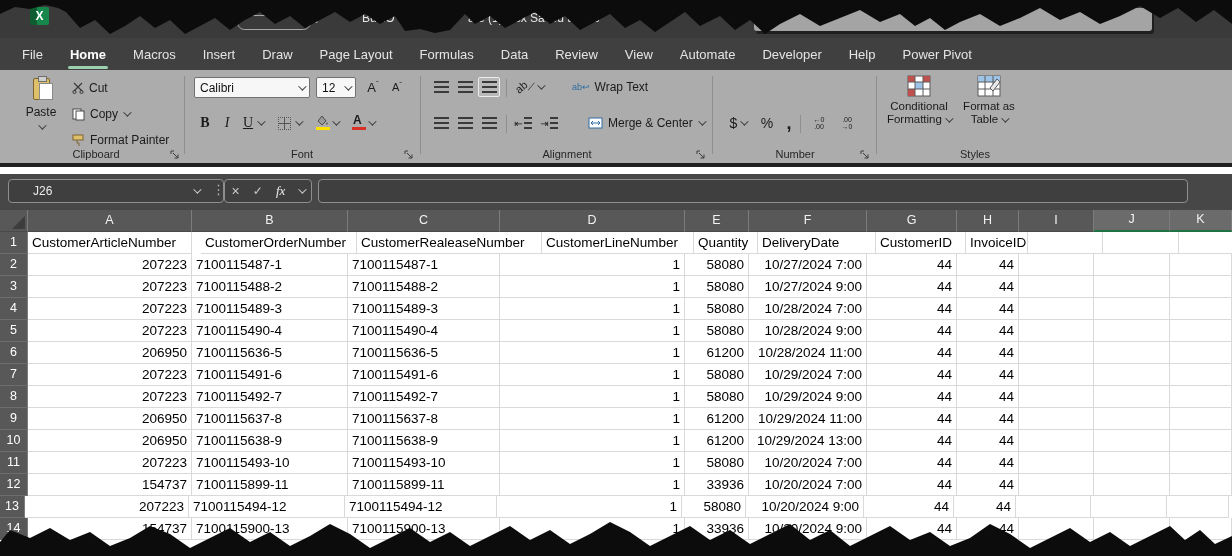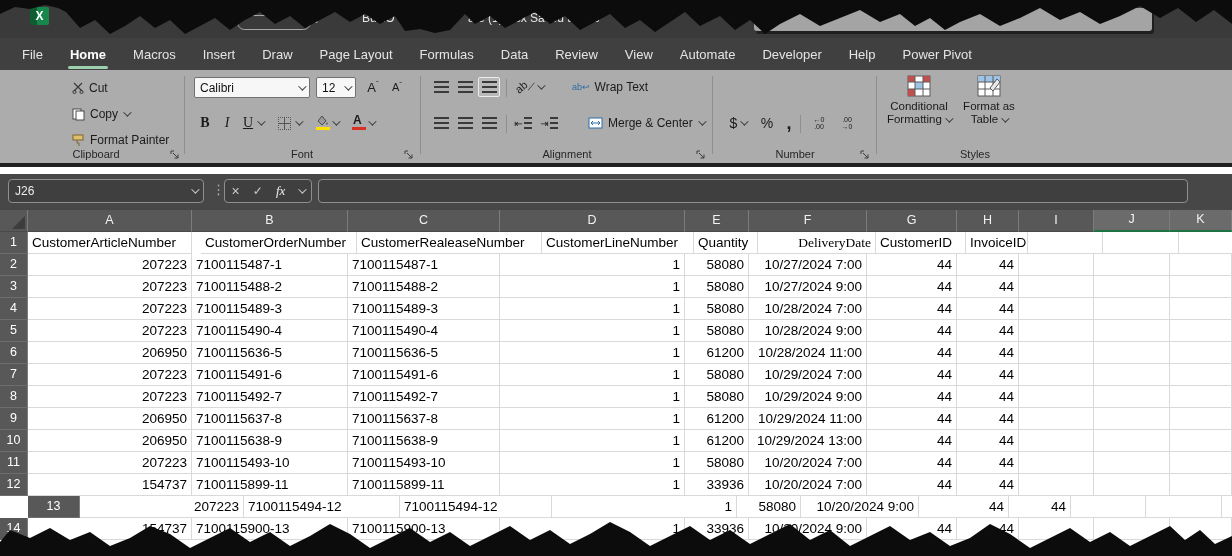--- a/index.html
+++ b/index.html
@@ -58,21 +58,21 @@
   .bld { font-weight:bold; font-size:14px; font-family:"Liberation Serif", serif; }
   .ita { font-style:italic; font-size:14px; font-family:"Liberation Serif", serif; }
   .und { text-decoration:underline; font-size:14px; font-family:"Liberation Serif", serif; }
   .colorbar { position:absolute; left:2px; bottom:1px; width:14px; height:3px; }
   .two-line { font-size:7px; line-height:7px; color:#1b1b1b; text-align:center; }
   .bigbtn { position:absolute; top:5px; width:66px; text-align:center; font-size:11.5px; line-height:13px; }
   
   .fbar { position:absolute; left:0; top:174px; width:1232px; height:36px; background:#474747; }
   .fbox { position:absolute; top:5px; height:24px; background:#3f3f3f; border:1px solid #8f8f8f;
     border-radius:4px; display:flex; align-items:center; color:#ececec; font-size:12px; }
-  .namebox { left:8px; width:196px; padding:0 6px; }
+  .namebox { left:8px; width:216px; padding:0 24px; }
   .dots { position:absolute; left:212px; top:8px; color:#b9b9b9; font-size:13px; letter-spacing:0; }
   .fnbox { left:224px; width:88px; justify-content:space-around; color:#c9c9c9; }
   .fxi { font-style:italic; font-family:"Liberation Serif", serif; color:#ececec; font-size:13px; }
   .finput { left:318px; width:870px; }
   
   .sheet { position:absolute; left:0; top:210px; width:1232px; }
   .hrow { display:flex; height:22px; }
   .hcell { background:#585858; color:#f2f2f2; font-size:12.5px; text-align:center; line-height:21px;
     border-right:1px solid #7c7c7c; border-bottom:1px solid #4a4a4a; }
   .hcell.sel { background:#6b6b6b; border-bottom:2px solid #1f7244; line-height:19px; }
@@ -121,20 +121,25 @@
       <span class="tab">View</span>
       <span class="tab">Automate</span>
       <span class="tab">Developer</span>
       <span class="tab">Help</span>
       <span class="tab">Power Pivot</span>
     </div>
 
   <div class="ribbon">
 
     <div class="rgroup" style="left:8px;width:176px">
+      <div class="paste-btn">
+        <div class="clipb"></div>
+        <div style="margin-top:5px">Paste</div>
+        <span class="chev dk" style="margin-top:2px"></span>
+      </div>
       <div class="small-btn" style="left:64px;top:8px">
         <svg width="12" height="12" viewBox="0 0 12 12">
           <path d="M2 1 L10 9 M10 1 L2 9" stroke="#3a3a3a" stroke-width="1.2" fill="none"></path>
           <circle cx="2.5" cy="10" r="1.6" fill="none" stroke="#3a3a3a"></circle>
           <circle cx="9.5" cy="10" r="1.6" fill="none" stroke="#3a3a3a"></circle>
         </svg>
         <span>Cut</span>
       </div>
       <div class="small-btn" style="left:64px;top:34px">
         <svg width="13" height="13" viewBox="0 0 13 13">
@@ -352,21 +357,21 @@
         <div class="hcell sel" style="width: 76px; flex: 0 0 auto;">J</div>
         <div class="hcell sel" style="width: 62px; flex: 0 0 auto;">K</div>
       </div>
       <div class="drow">
         <div class="rnum" style="width: 28px; flex: 0 0 auto;">1</div>
         <div class="dcell" style="width: 164px; flex: 0 0 auto; text-align: left;">CustomerArticleNumber</div>
         <div class="dcell" style="width: 156px; flex: 0 0 auto; text-align: left; margin-left: 9px;">CustomerOrderNumber</div>
         <div class="dcell" style="width: 185px; flex: 0 0 auto; text-align: left;">CustomerRealeaseNumber</div>
         <div class="dcell" style="width: 152px; flex: 0 0 auto; text-align: left;">CustomerLineNumber</div>
         <div class="dcell" style="width: 64px; flex: 0 0 auto; text-align: left;">Quantity</div>
-        <div class="dcell" style="width: 118px; flex: 0 0 auto; text-align: right; font-family: Liberation Serif, serif;">DeliveryDate</div>
+        <div class="dcell" style="width: 118px; flex: 0 0 auto; text-align: left;">DeliveryDate</div>
         <div class="dcell" style="width: 90px; flex: 0 0 auto; text-align: left;">CustomerID</div>
         <div class="dcell" style="width: 62px; flex: 0 0 auto; text-align: left;">InvoiceID</div>
         <div class="dcell" style="width: 75px; flex: 0 0 auto; text-align: left;"></div>
         <div class="dcell" style="width: 76px; flex: 0 0 auto; text-align: left;"></div>
         <div class="dcell" style="width: 62px; flex: 0 0 auto; text-align: left;"></div>
       </div>
       <div class="drow">
         <div class="rnum" style="width: 28px; flex: 0 0 auto;">2</div>
         <div class="dcell" style="width: 164px; flex: 0 0 auto; text-align: right;">207223</div>
         <div class="dcell" style="width: 156px; flex: 0 0 auto; text-align: left;">7100115487-1</div>
@@ -514,21 +519,21 @@
         <div class="dcell" style="width: 185px; flex: 0 0 auto; text-align: right;">1</div>
         <div class="dcell" style="width: 64px; flex: 0 0 auto; text-align: right;">33936</div>
         <div class="dcell" style="width: 118px; flex: 0 0 auto; text-align: right;">10/20/2024 7:00</div>
         <div class="dcell" style="width: 90px; flex: 0 0 auto; text-align: right;">44</div>
         <div class="dcell" style="width: 62px; flex: 0 0 auto; text-align: right;">44</div>
         <div class="dcell" style="width: 75px; flex: 0 0 auto; text-align: left;"></div>
         <div class="dcell" style="width: 76px; flex: 0 0 auto; text-align: left;"></div>
         <div class="dcell" style="width: 62px; flex: 0 0 auto; text-align: left;"></div>
       </div>
       <div class="drow">
-        <div class="rnum" style="width: 52px; flex: 0 0 auto; margin-left: 28px;">13</div>
+        <div class="rnum" style="width: 25px; flex: 0 0 auto;">13</div>
         <div class="dcell" style="width: 164px; flex: 0 0 auto; text-align: right;">207223</div>
         <div class="dcell" style="width: 156px; flex: 0 0 auto; text-align: left;">7100115494-12</div>
         <div class="dcell" style="width: 152px; flex: 0 0 auto; text-align: left;">7100115494-12</div>
         <div class="dcell" style="width: 185px; flex: 0 0 auto; text-align: right;">1</div>
         <div class="dcell" style="width: 64px; flex: 0 0 auto; text-align: right;">58080</div>
         <div class="dcell" style="width: 118px; flex: 0 0 auto; text-align: right;">10/20/2024 9:00</div>
         <div class="dcell" style="width: 90px; flex: 0 0 auto; text-align: right;">44</div>
         <div class="dcell" style="width: 62px; flex: 0 0 auto; text-align: right;">44</div>
         <div class="dcell" style="width: 75px; flex: 0 0 auto; text-align: left;"></div>
         <div class="dcell" style="width: 76px; flex: 0 0 auto; text-align: left;"></div>

